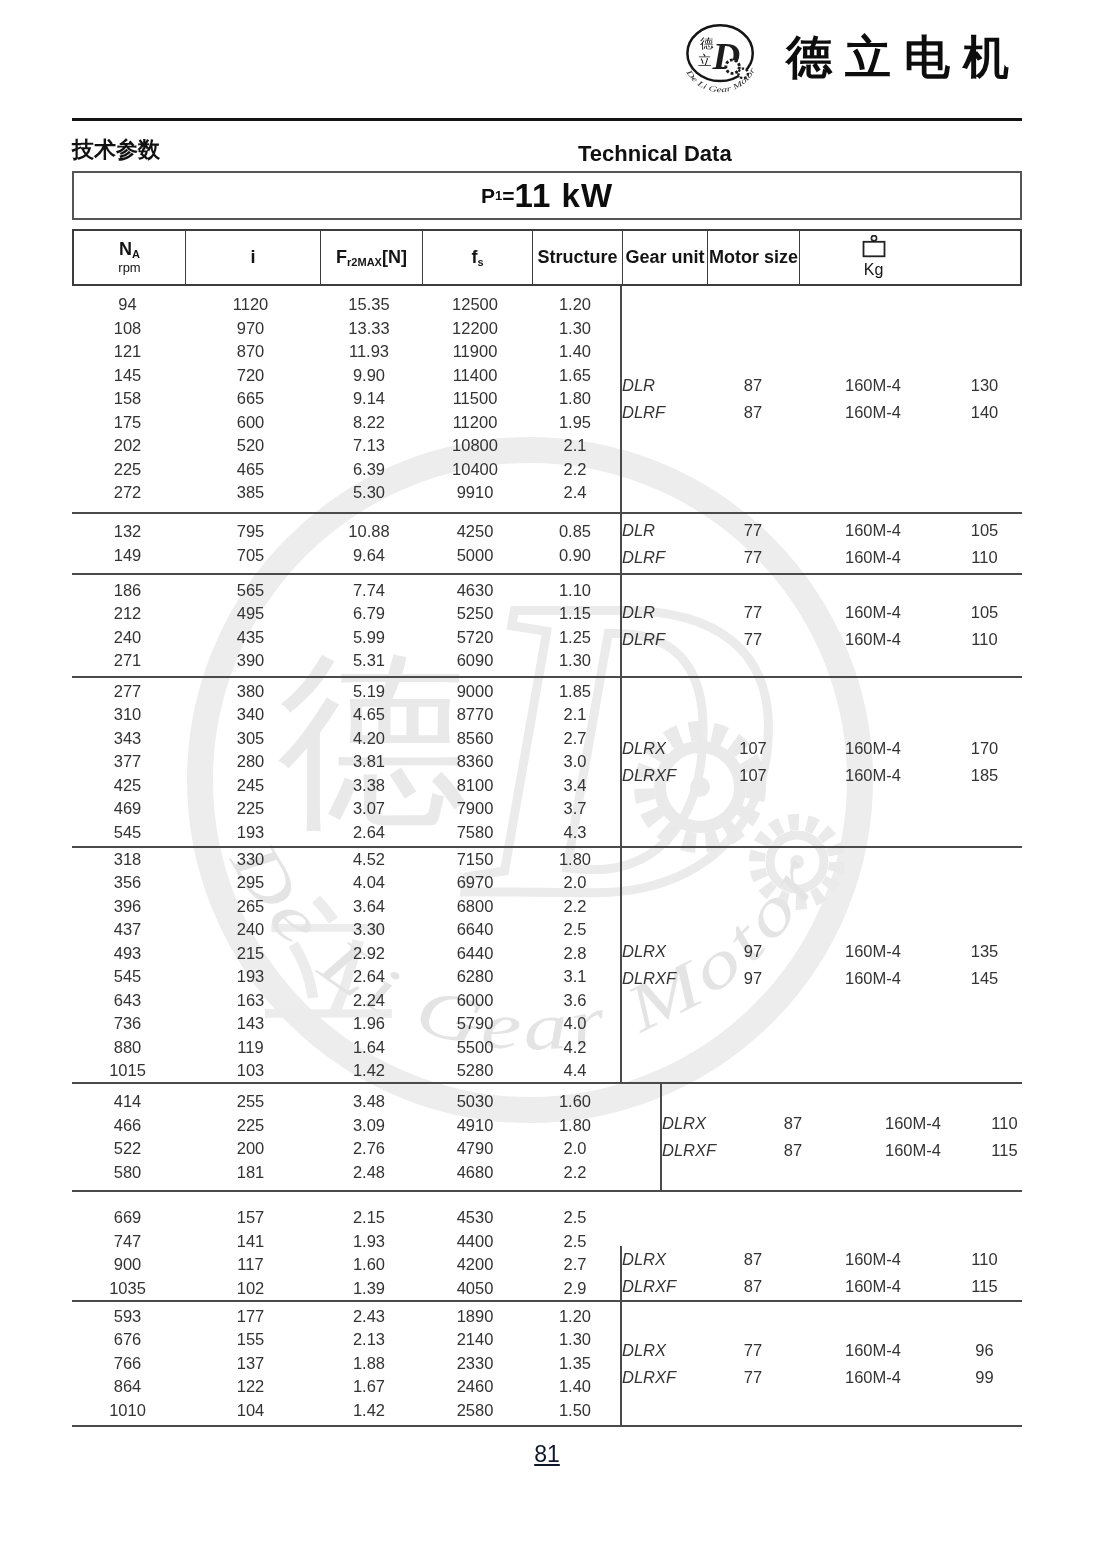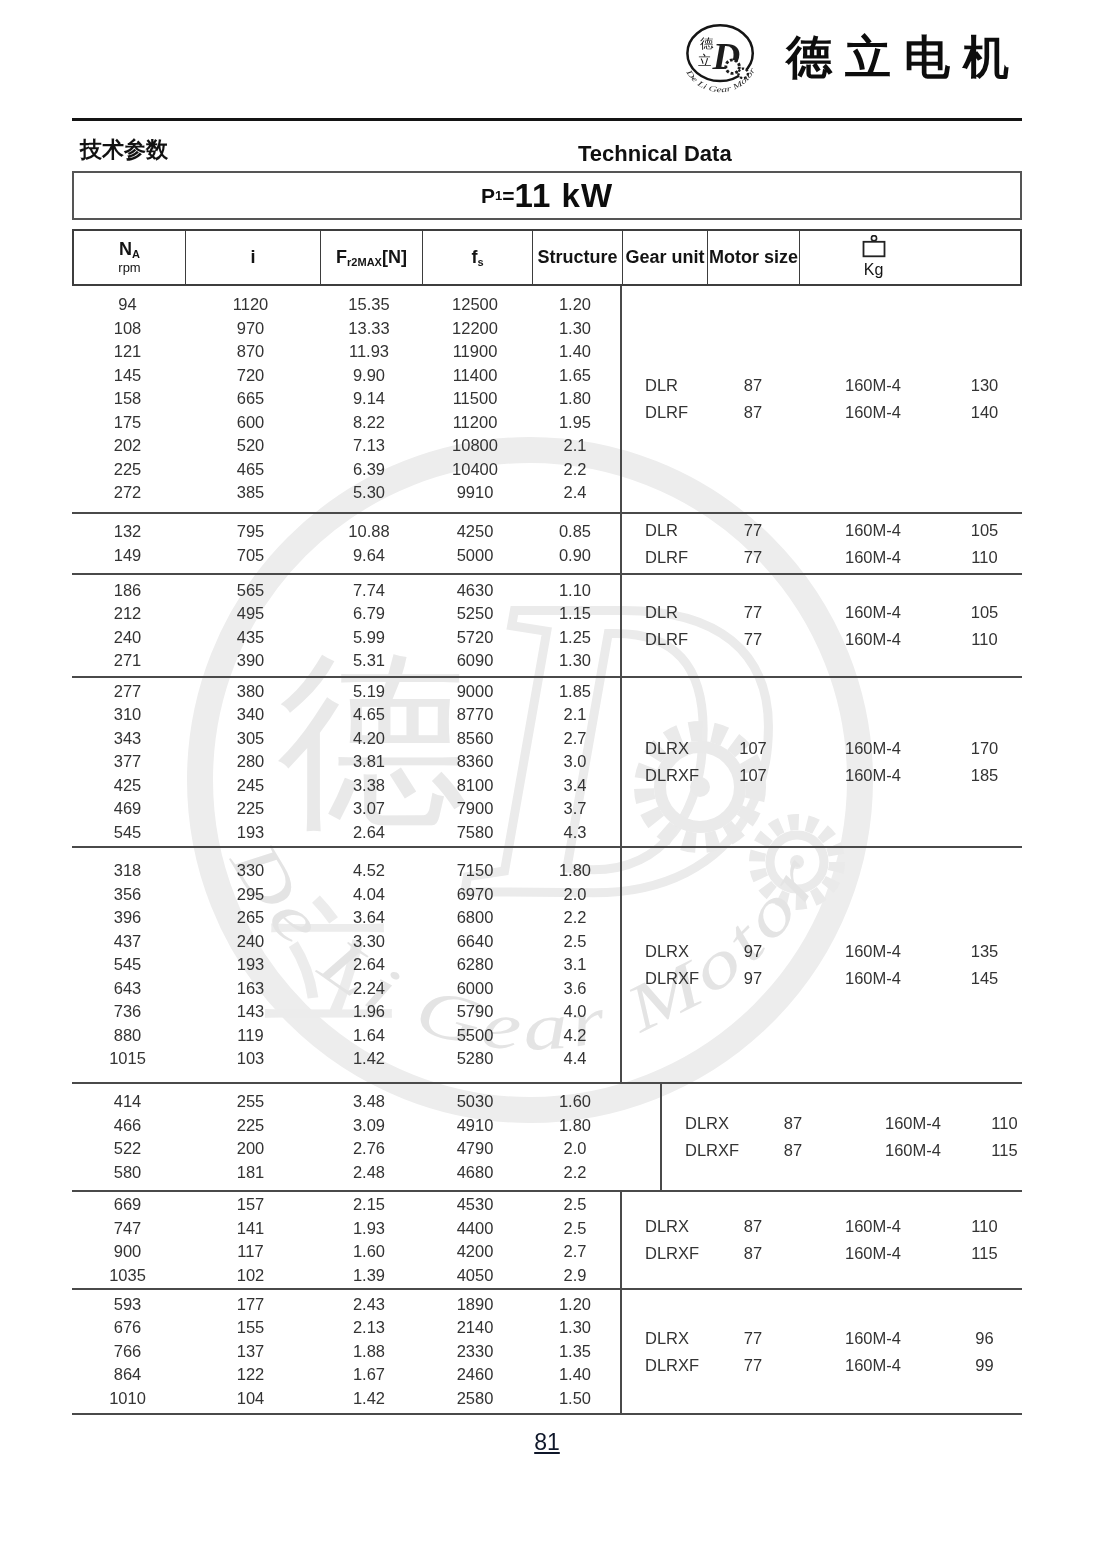--- a/index.html
+++ b/index.html
@@ -7,21 +7,21 @@
         font-family:"Liberation Sans",sans-serif;color:#333;}
   .wm{position:absolute;inset:0;z-index:0;pointer-events:none;}
   .content{position:relative;z-index:1;padding:14px 78px 0 72px;box-sizing:border-box;}
 
   
   .brand{display:flex;justify-content:flex-end;align-items:center;height:88px;gap:14px;}
   .brand-name{font-family:"Liberation Serif","DejaVu Serif",serif;font-weight:bold;
               font-size:46px;color:#0d0d0d;letter-spacing:13px;line-height:1;}
   .header-rule{height:3px;background:#141414;margin-top:16px;}
   .section-titles{position:relative;height:42px;margin-top:8px;}
-  .sec-cn{position:absolute;left:8px;top:6px;font-size:22px;font-weight:bold;color:#111;}
+  .sec-cn{position:absolute;left:0;top:6px;font-size:22px;font-weight:bold;color:#111;}
   .sec-en{position:absolute;left:506px;top:12px;font-size:22px;font-weight:bold;color:#111;}
 
   
   .power-box{height:49px;border:2px solid #555;box-sizing:border-box;display:flex;
              align-items:center;justify-content:center;color:#0d0d0d;}
   .power-box .psym{font-size:21px;font-weight:bold;}
   .power-box sub.psub{font-size:13px;font-weight:bold;vertical-align:-4px;}
   .power-box .peq{font-size:21px;font-weight:bold;}
   .power-box .pval{font-size:33px;font-weight:bold;letter-spacing:1px;}
 
@@ -40,32 +40,32 @@
 
   
   .tbody{width:950px;}
   .block{display:flex;align-items:stretch;box-sizing:border-box;border-bottom:2px solid #4a4a4a;}
   .block:nth-child(1){height:228px;}
   .block:nth-child(2){height:61px;}
   .block:nth-child(3){height:103px;}
   .block:nth-child(4){height:170px;}
   .block:nth-child(5){height:236px;}
   .block:nth-child(6){height:108px;gap:40px;}
-  .block:nth-child(7){height:98px;}
+  .block:nth-child(7){height:110px;align-items:flex-end;}
   .block:nth-child(8){height:125px;}
   .left{width:548px;display:flex;flex-direction:column;justify-content:center;}
   .drow{display:grid;grid-template-columns:111px 135px 102px 110px 90px;height:23.5px;
         line-height:23.5px;font-size:16.5px;}
   .dc{text-align:center;}
   .right{flex:1;border-left:2px solid #4a4a4a;display:flex;flex-direction:column;
          justify-content:center;}
   .irow{display:grid;grid-template-columns:85px 92px 148px 1fr;height:27px;line-height:27px;
         font-size:16.5px;}
   .ic{text-align:center;}
-  .i0{text-align:left;padding-left:23px;}
+  .i0{text-align:left;font-style:italic;}
 
   
   .footer{width:950px;text-align:center;margin-top:14px;font-size:23px;color:#0f172a;text-decoration:underline;}
 </style>
 </head>
 <body>
 
 <div class="page">
 
   <svg class="wm" viewBox="0 0 1100 1555" width="1100" height="1555" aria-hidden="true">
@@ -408,20 +408,27 @@
               <span class="dc">2.2</span>
             </div>
             <div class="drow">
               <span class="dc">437</span>
               <span class="dc">240</span>
               <span class="dc">3.30</span>
               <span class="dc">6640</span>
               <span class="dc">2.5</span>
             </div>
             <div class="drow">
+              <span class="dc">493</span>
+              <span class="dc">215</span>
+              <span class="dc">2.92</span>
+              <span class="dc">6440</span>
+              <span class="dc">2.8</span>
+            </div>
+            <div class="drow">
               <span class="dc">545</span>
               <span class="dc">193</span>
               <span class="dc">2.64</span>
               <span class="dc">6280</span>
               <span class="dc">3.1</span>
             </div>
             <div class="drow">
               <span class="dc">643</span>
               <span class="dc">163</span>
               <span class="dc">2.24</span>

